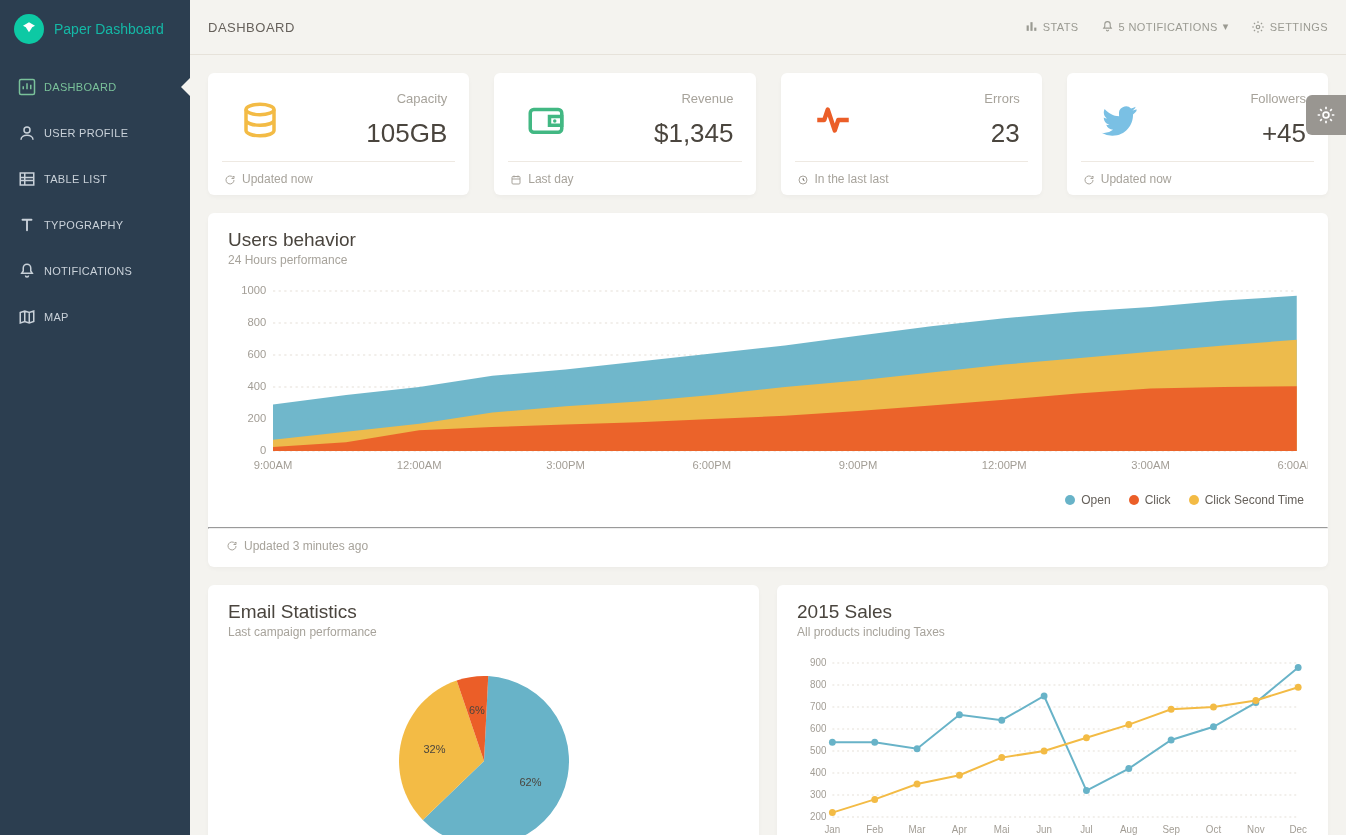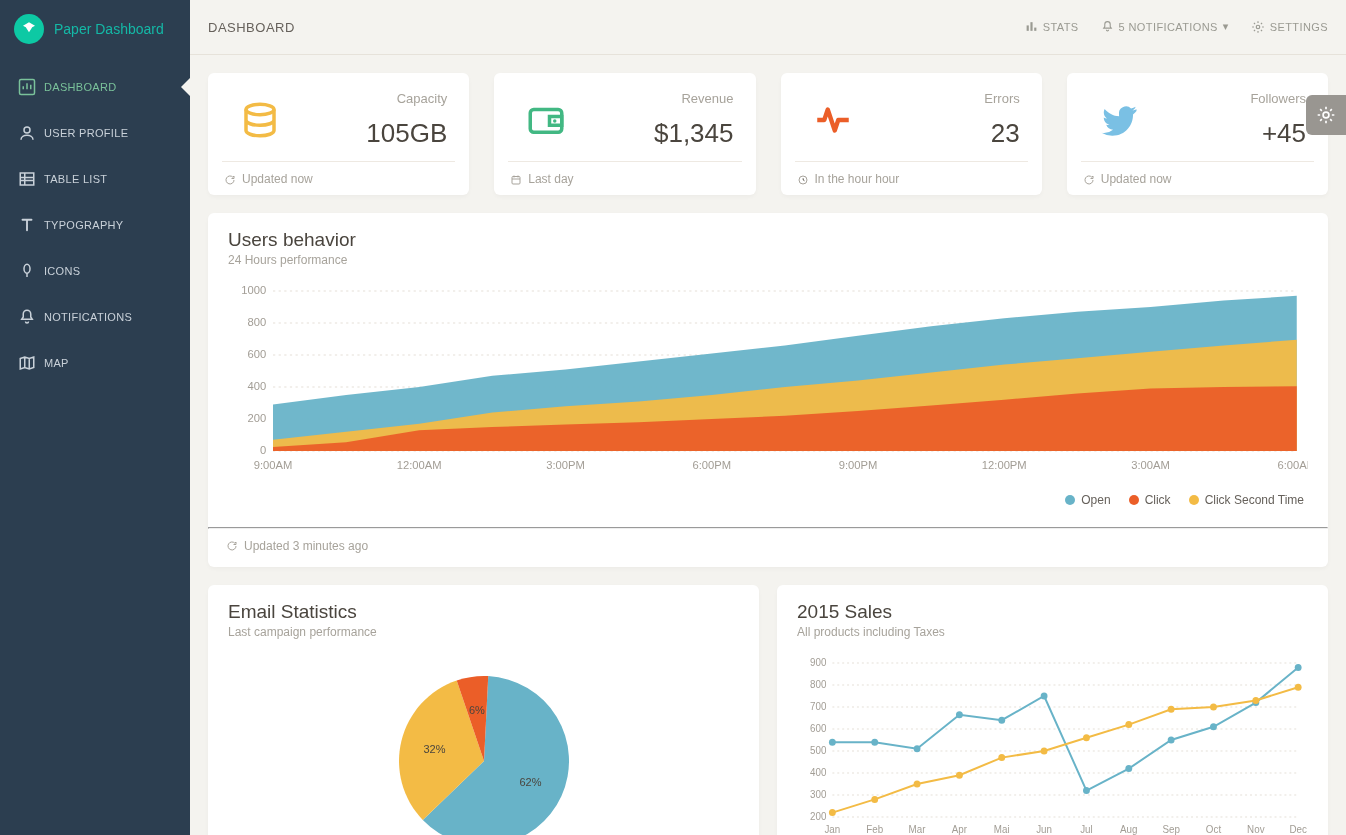--- a/index.html
+++ b/index.html
@@ -172,29 +172,20 @@
           <span class="nav-icon">
             <svg width="18" height="18" viewBox="0 0 24 24" style="color:inherit">
               <path d="M6 5h12M12 5v14" stroke="currentColor" stroke-width="2.5" stroke-linecap="round"></path>
             </svg>
           </span>
           <span>TYPOGRAPHY</span>
         </li>
         <li>
           <span class="nav-icon">
             <svg width="18" height="18" viewBox="0 0 24 24" style="color:inherit">
-              <ellipse cx="12" cy="9" rx="4" ry="6" fill="none" stroke="currentColor" stroke-width="2"></ellipse>
-              <path d="M12 15v5" stroke="currentColor" stroke-width="2"></path>
-            </svg>
-          </span>
-          <span>ICONS</span>
-        </li>
-        <li>
-          <span class="nav-icon">
-            <svg width="18" height="18" viewBox="0 0 24 24" style="color:inherit">
               <path d="M12 3a5 5 0 0 0-5 5v4l-2 3h14l-2-3V8a5 5 0 0 0-5-5zM10 18a2 2 0 0 0 4 0" fill="none" stroke="currentColor" stroke-width="2"></path>
             </svg>
           </span>
           <span>NOTIFICATIONS</span>
         </li>
         <li>
           <span class="nav-icon">
             <svg width="18" height="18" viewBox="0 0 24 24" style="color:inherit">
               <path d="M3 6l6-2 6 2 6-2v14l-6 2-6-2-6 2z M9 4v14 M15 6v14" fill="none" stroke="currentColor" stroke-width="2"></path>
             </svg>
@@ -291,21 +282,21 @@
                 <div class="stat-label">Errors</div>
                 <div class="stat-value">23</div>
               </div>
             </div>
             <hr>
             <div class="stat-foot">
               <svg width="12" height="12" viewBox="0 0 24 24">
                 <circle cx="12" cy="12" r="8" fill="none" stroke="#a7a39b" stroke-width="2"></circle>
                 <path d="M12 8v4l3 2" stroke="#a7a39b" stroke-width="2"></path>
               </svg>
-              <span>In the hour hour</span>
+              <span>In the last last</span>
             </div>
           </div>
           <div class="stat-card">
             <div class="stat-body">
               <div class="stat-icon">
                 <svg width="42" height="42" viewBox="0 0 24 24">
                   <path d="M22 5.9c-.7.3-1.5.6-2.3.7.8-.5 1.5-1.3 1.8-2.2-.8.5-1.7.8-2.6 1A4.1 4.1 0 0 0 12 9c0 .3 0 .6.1.9C8.7 9.7 5.8 8.1 3.8 5.7c-.4.6-.5 1.3-.5 2 0 1.4.7 2.7 1.8 3.4-.7 0-1.3-.2-1.8-.5v.1c0 2 1.4 3.6 3.3 4-.3.1-.7.1-1.1.1l-.8-.1c.5 1.6 2.1 2.8 3.9 2.9A8.3 8.3 0 0 1 2 19.3 11.7 11.7 0 0 0 8.3 21c7.5 0 11.7-6.3 11.7-11.7v-.5c.8-.6 1.5-1.3 2-2z" fill="#7ac0e4"></path>
                 </svg>
               </div>
               <div class="stat-txt">

